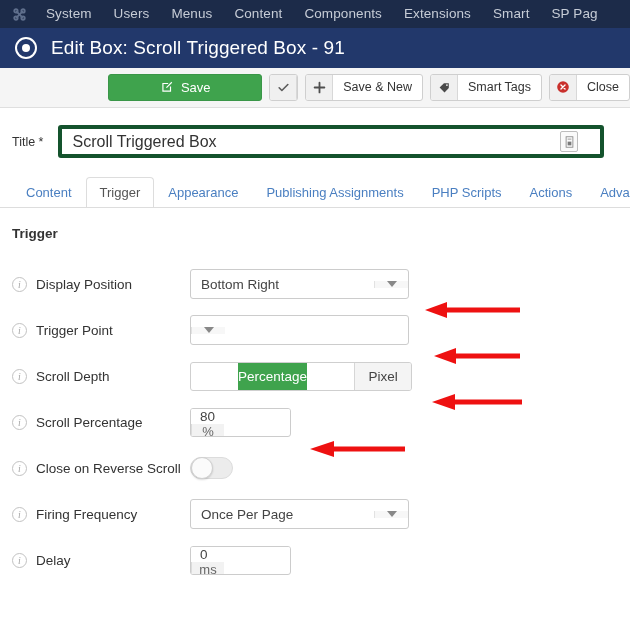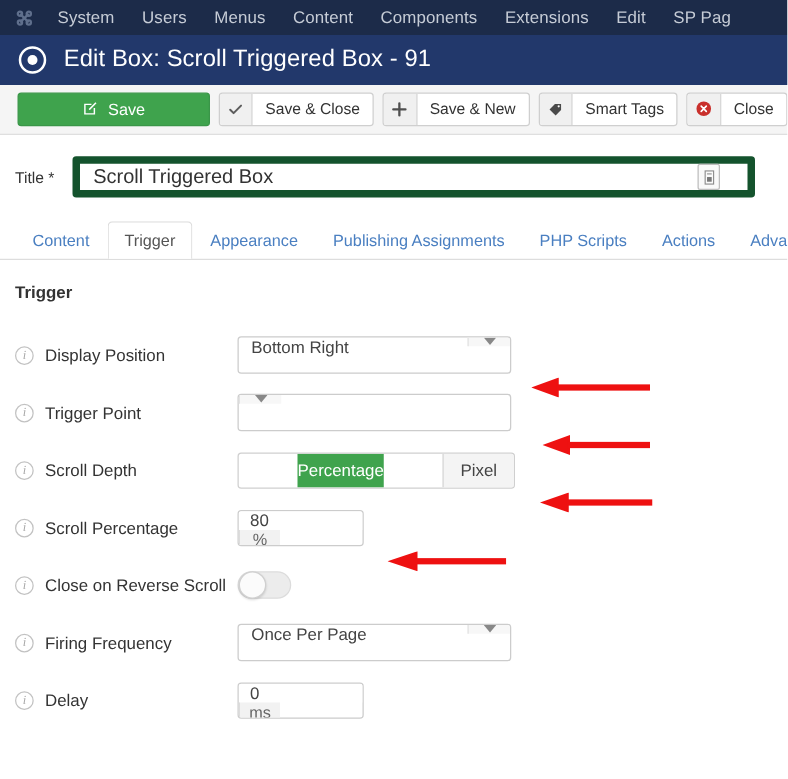--- a/index.html
+++ b/index.html
@@ -116,21 +116,21 @@
   }
   .title-label {
     font-size: 12.5px;
     color: #333;
     margin-right: 14px;
     white-space: nowrap;
   }
   .title-input-wrap {
     flex: 1;
     height: 33px;
-    border: 6px solid #14532d;
+    border: 4px solid #14532d;
     border-radius: 3px;
     background: #fff;
     display: flex;
     align-items: center;
     padding: 0 22px 0 11px;
   }
   .title-input-wrap .val {
     flex: 1;
     font-size: 16px;
     color: #333;
@@ -209,21 +209,21 @@
   }
 
   
   .select {
     width: 219px;
     height: 30px;
     border: 1px solid #cccccc;
     border-radius: 3px;
     background: #fff;
     display: flex;
-    align-items: flex-start;
+    align-items: center;
     overflow: hidden;
   }
   .select .sv {
     flex: 1;
     display: flex;
     align-items: center;
     padding-left: 10px;
     font-size: 13.5px;
     color: #444;
   }
@@ -332,21 +332,21 @@
         <circle cx="17" cy="17" r="2.4"></circle>
       </g>
     </svg>
   </div>
   <div class="nav-item first">System</div>
   <div class="nav-item">Users</div>
   <div class="nav-item">Menus</div>
   <div class="nav-item">Content</div>
   <div class="nav-item">Components</div>
   <div class="nav-item">Extensions</div>
-  <div class="nav-item">Edit</div>
+  <div class="nav-item">Smart</div>
   <div class="nav-item">SP Pag</div>
 </div>
 
 <div class="page-header">
   <div class="header-icon">
     <svg width="24" height="24" viewBox="0 0 24 24" aria-hidden="true">
       <circle cx="12" cy="12" r="10" fill="none" stroke="#ffffff" stroke-width="2"></circle>
       <circle cx="12" cy="12" r="4" fill="#ffffff"></circle>
     </svg>
   </div>
@@ -364,21 +364,20 @@
     </span>
     <span class="lb">Save</span>
   </div>
 
   <div class="btn">
     <span class="ic">
       <svg width="13" height="13" viewBox="0 0 24 24" aria-hidden="true">
         <path d="M4 12.5l5 5L20 6.5" fill="none" stroke="#5c5c5c" stroke-width="3" stroke-linecap="round" stroke-linejoin="round"></path>
       </svg>
     </span>
-    <span class="lb">Save &amp; Close</span>
   </div>
 
   <div class="btn">
     <span class="ic">
       <svg width="13" height="13" viewBox="0 0 24 24" aria-hidden="true">
         <path d="M12 3v18M3 12h18" stroke="#4f4f4f" stroke-width="3.4" stroke-linecap="round"></path>
       </svg>
     </span>
     <span class="lb">Save &amp; New</span>
   </div>

